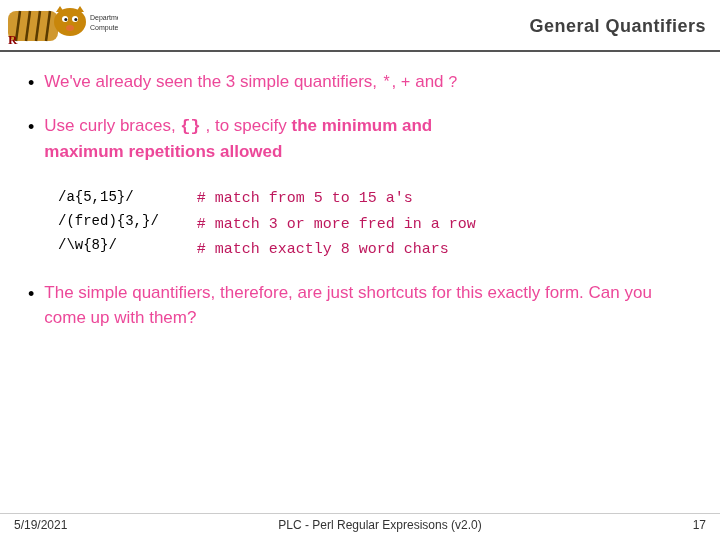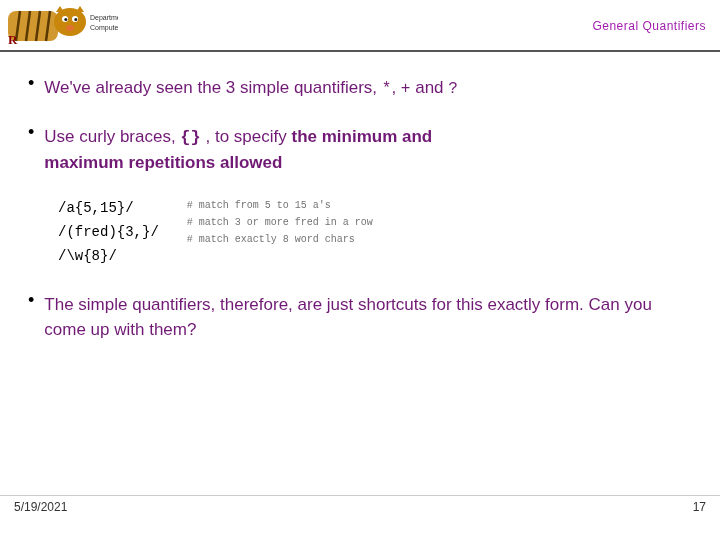--- a/index.html
+++ b/index.html
@@ -20,23 +20,23 @@
       padding: 6px 14px 4px 8px;
       border-bottom: 2px solid #555;
     }
     #logo-area {
       display: flex;
       align-items: center;
       gap: 6px;
     }
     
     #header-title {
-      font-size: 12px;
-      font-weight: normal;
-      color: #a21caf;
+      font-size: 18px;
+      font-weight: bold;
+      color: #404040;
       letter-spacing: 0.5px;
     }
 
     
     #main {
       padding: 18px 28px 10px 28px;
     }
 
     .bullet-item {
       display: flex;
@@ -46,66 +46,65 @@
     }
     .bullet-dot {
       font-size: 18px;
       line-height: 1.4;
       margin-top: 1px;
       flex-shrink: 0;
     }
     .bullet-text {
       font-size: 17px;
       line-height: 1.45;
-      color: #701a75;
-      margin-top: 6px;
+      color: #ec4899;
     }
     .mono {
       font-family: 'Courier New', Courier, monospace;
       font-size: 16px;
     }
     .bold-text {
       font-weight: bold;
     }
     .curly-highlight {
       font-family: 'Courier New', Courier, monospace;
       font-weight: bold;
       font-size: 17px;
     }
 
     
     #code-block {
       margin: 22px 20px 18px 30px;
       display: flex;
-      gap: 28px;
+      gap: 38px;
     }
     #code-left {
       font-family: 'Courier New', Courier, monospace;
       font-size: 14px;
       line-height: 1.7;
       color: #000;
       white-space: pre;
     }
     #code-right {
       font-family: 'Courier New', Courier, monospace;
-      font-size: 10px;
+      font-size: 15px;
       line-height: 1.7;
-      color: #737373;
+      color: #be185d;
       white-space: pre;
     }
 
     
     #footer {
       position: absolute;
       bottom: 8px;
       left: 0;
       right: 0;
       display: flex;
       justify-content: space-between;
-      padding: 18px 14px;
+      padding: 0 14px;
       font-size: 12px;
       color: #333;
       border-top: 1px solid #ccc;
       padding-top: 4px;
     }
   </style>
 </head>
 <body>
 
 <div id="header">
@@ -172,14 +171,15 @@
 
   <div class="bullet-item">
     <span class="bullet-dot">•</span>
     <span class="bullet-text">The simple quantifiers, therefore, are just shortcuts for this exactly form.  Can you come up with them?</span>
   </div>
 
 </div>
 
 <div id="footer">
   <span>5/19/2021</span>
+  <span>PLC - Perl Regular Expresisons  (v2.0)</span>
   <span>17</span>
 </div>
 
 </body></html>

